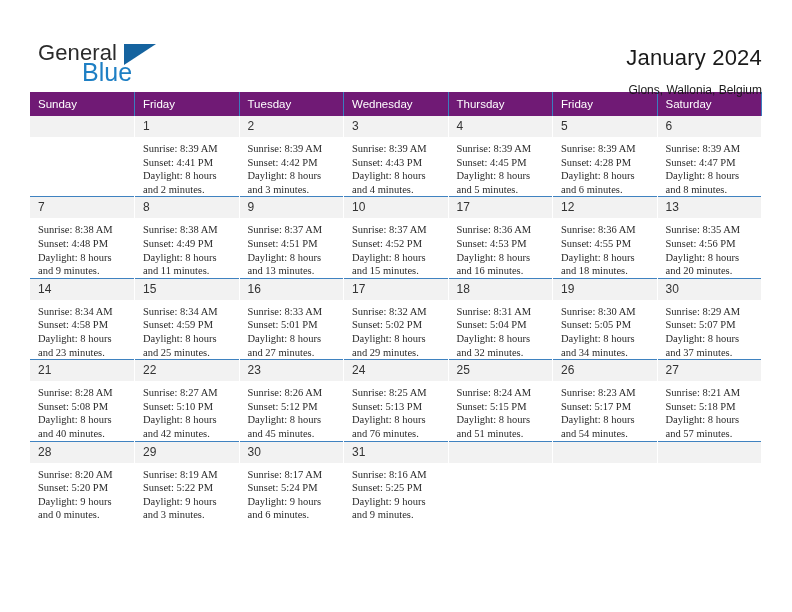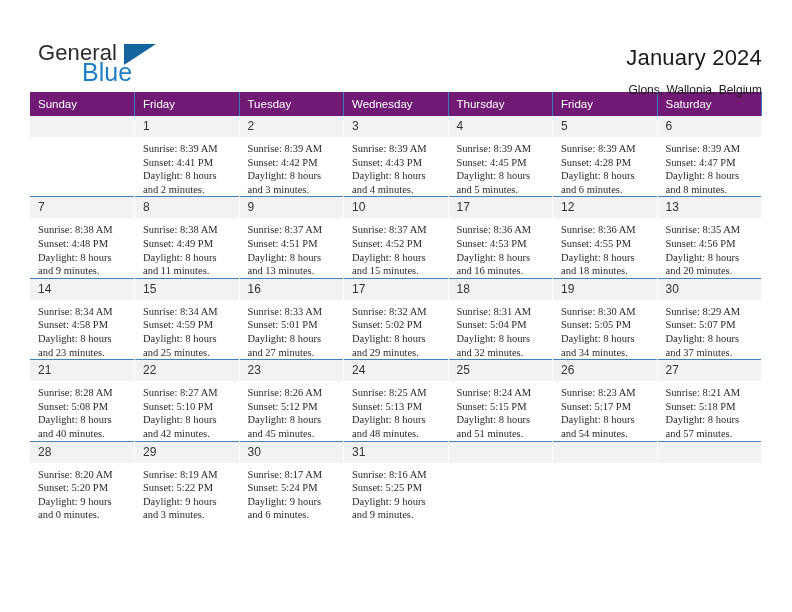--- a/index.html
+++ b/index.html
@@ -388,21 +388,21 @@
               <div>Daylight: 8 hours</div>
               <div>and 45 minutes.</div>
             </div>
           </td>
           <td>
             <div class="daynum">24</div>
             <div class="info">
               <div>Sunrise: 8:25 AM</div>
               <div>Sunset: 5:13 PM</div>
               <div>Daylight: 8 hours</div>
-              <div>and 48 minutes.</div>
+              <div>and 76 minutes.</div>
             </div>
           </td>
           <td>
             <div class="daynum">25</div>
             <div class="info">
               <div>Sunrise: 8:24 AM</div>
               <div>Sunset: 5:15 PM</div>
               <div>Daylight: 8 hours</div>
               <div>and 51 minutes.</div>
             </div>

